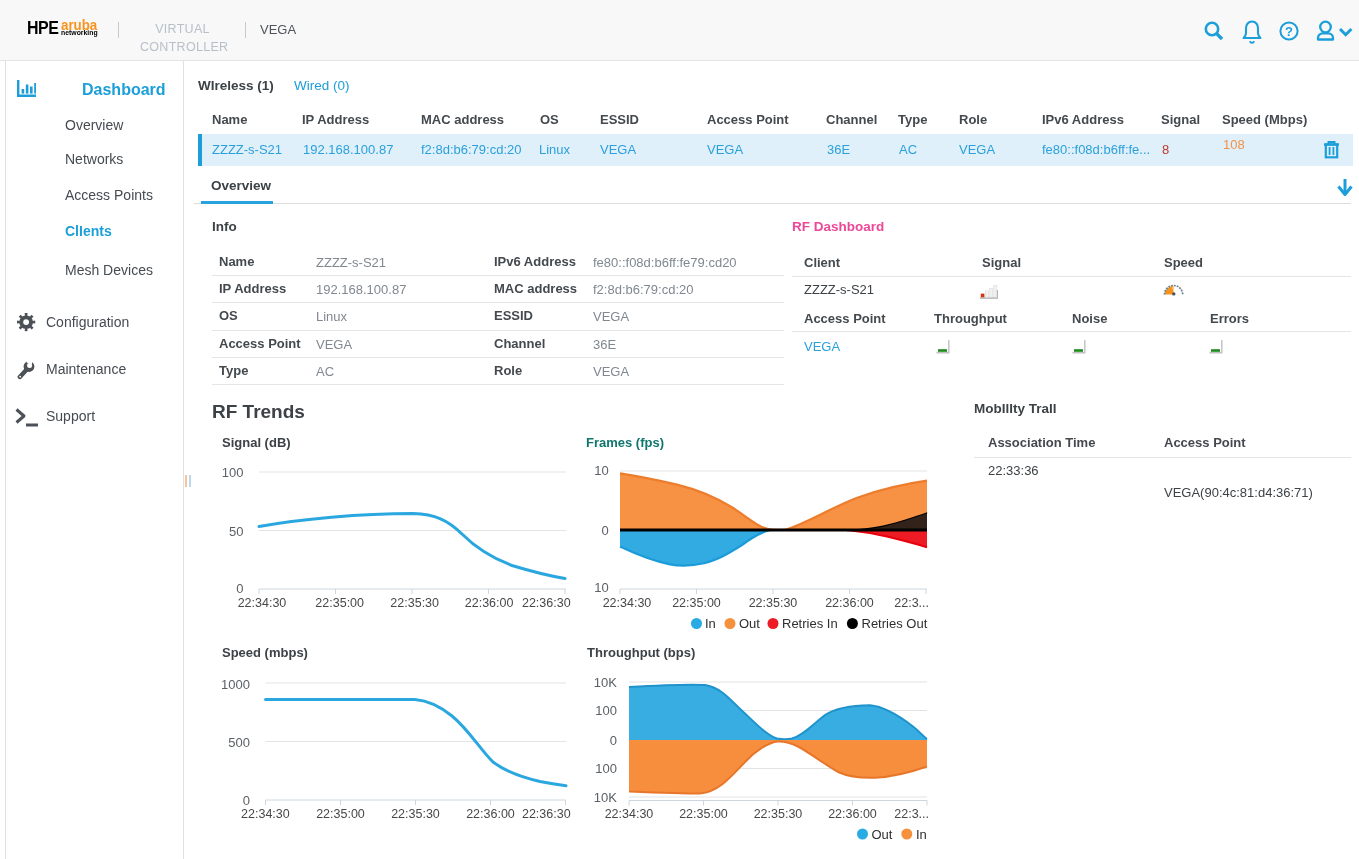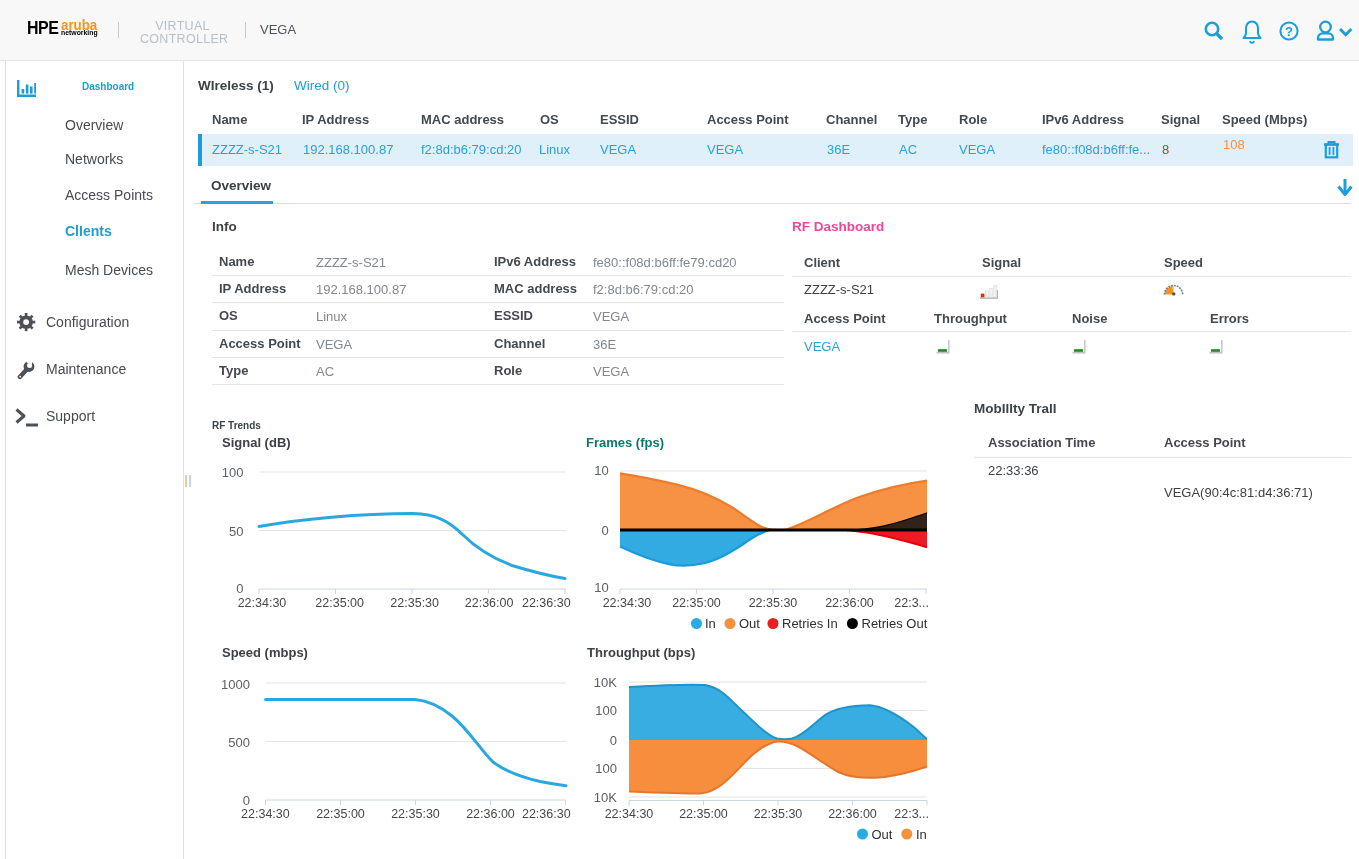--- a/index.html
+++ b/index.html
@@ -13,21 +13,21 @@
 </style>
 </head>
 <body>
 
 <div class="abs" style="left:0;top:0;width:1359px;height:61px;background:#f8f8f8;border-bottom:1px solid #e4e4e4;"></div>
 
 <div class="abs" style="left:27px;top:17px;font-weight:bold;font-size:19px;color:#000;letter-spacing:-0.5px;transform:scaleX(0.84);transform-origin:left;">HPE</div>
 <div class="abs" style="left:61px;top:16.5px;font-weight:bold;font-size:14px;color:#f6921e;transform:scaleX(0.95);transform-origin:left;">aruba</div>
 <div class="abs" style="left:61px;top:28.8px;font-weight:bold;font-size:7px;color:#000;transform:scaleX(0.98);transform-origin:left;">networking</div>
 <div class="abs" style="left:118px;top:22px;width:1px;height:16px;background:#c9c9c9;"></div>
-<div class="abs" style="left:140px;top:20px;width:85px;text-align:center;font-size:12.5px;color:#b7c0c9;letter-spacing:0.3px;line-height:13px;">VIRTUAL<br>CONTROLLER</div>
+<div class="abs" style="left:140px;top:20px;width:85px;text-align:center;font-size:12.5px;color:#b7c0c9;letter-spacing:0.3px;line-height:18px;">VIRTUAL<br>CONTROLLER</div>
 <div class="abs" style="left:245px;top:22px;width:1px;height:16px;background:#c9c9c9;"></div>
 <div class="abs" style="left:260px;top:21.5px;font-size:13px;color:#4f545a;">VEGA</div>
 
 <svg class="abs" style="left:1202px;top:19px;" width="24" height="24" viewBox="0 0 24 24">
   <circle cx="10" cy="10" r="6.2" fill="none" stroke="#1b9ed9" stroke-width="2.6"></circle>
   <line x1="14.6" y1="14.6" x2="20" y2="20" stroke="#1b9ed9" stroke-width="3.4"></line>
 </svg>
 <svg class="abs" style="left:1240px;top:17px;" width="24" height="27" viewBox="0 0 24 27">
   <path d="M12 4.5 C8.3 4.5 6 7.5 6 11.2 L6 16 C6 18.3 4.9 19.8 3.6 21 L20.4 21 C19.1 19.8 18 18.3 18 16 L18 11.2 C18 7.5 15.7 4.5 12 4.5 Z" fill="none" stroke="#1b9ed9" stroke-width="2.1" stroke-linejoin="round"></path>
   <path d="M9.9 24.2 a2.2 2.2 0 0 0 4.2 0" fill="none" stroke="#1b9ed9" stroke-width="2"></path>
@@ -47,21 +47,21 @@
 <div class="abs" style="left:185px;top:475px;width:2px;height:12px;background:#f4c4a0;"></div>
 <div class="abs" style="left:188.5px;top:475px;width:2px;height:12px;background:#bcd8ea;"></div>
 
 <svg class="abs" style="left:17px;top:80px;" width="20" height="17" viewBox="0 0 20 17">
   <path d="M1.2 0 V15.8 H19" fill="none" stroke="#1b9ed9" stroke-width="2.4"></path>
   <rect x="4.6" y="9" width="2.6" height="4.6" fill="#1b9ed9"></rect>
   <rect x="8.8" y="4.5" width="2.6" height="9.1" fill="#1b9ed9"></rect>
   <rect x="13" y="6.5" width="2.6" height="7.1" fill="#1b9ed9"></rect>
   <rect x="17.2" y="3" width="1.8" height="10.6" fill="#1b9ed9"></rect>
 </svg>
-<div class="abs b blue" style="left:46px;top:81px;font-size:10px;padding-left:36px;">Dashboard</div>
+<div class="abs b blue" style="left:46px;top:81px;font-size:16px;padding-left:36px;">Dashboard</div>
 <div class="abs" style="left:65px;top:117px;font-size:14px;color:#454b50;">Overview</div>
 <div class="abs" style="left:65px;top:151px;font-size:14px;color:#454b50;">Networks</div>
 <div class="abs" style="left:65px;top:187px;font-size:14px;color:#454b50;">Access Points</div>
 <div class="abs b" style="left:65px;top:223px;font-size:14px;color:#1b9ed9;">ClIents</div>
 <div class="abs" style="left:65px;top:262px;font-size:14px;color:#454b50;">Mesh Devices</div>
 
 <svg class="abs" style="left:17px;top:313px;" width="19" height="19" viewBox="0 0 20 20">
   <path fill="#4b5156" d="M8.42,2.50L8.02,0.13A9.6,9.6 0 0 1 11.18,0.13L10.78,2.50A7.2,7.2 0 0 1 13.79,3.74L13.79,3.74L15.18,1.79A9.6,9.6 0 0 1 17.41,4.02L15.46,5.41A7.2,7.2 0 0 1 16.70,8.42L16.70,8.42L19.07,8.02A9.6,9.6 0 0 1 19.07,11.18L16.70,10.78A7.2,7.2 0 0 1 15.46,13.79L15.46,13.79L17.41,15.18A9.6,9.6 0 0 1 15.18,17.41L13.79,15.46A7.2,7.2 0 0 1 10.78,16.70L10.78,16.70L11.18,19.07A9.6,9.6 0 0 1 8.02,19.07L8.42,16.70A7.2,7.2 0 0 1 5.41,15.46L5.41,15.46L4.02,17.41A9.6,9.6 0 0 1 1.79,15.18L3.74,13.79A7.2,7.2 0 0 1 2.50,10.78L2.50,10.78L0.13,11.18A9.6,9.6 0 0 1 0.13,8.02L2.50,8.42A7.2,7.2 0 0 1 3.74,5.41L3.74,5.41L1.79,4.02A9.6,9.6 0 0 1 4.02,1.79L5.41,3.74A7.2,7.2 0 0 1 8.42,2.50Z"></path>
   <circle cx="9.6" cy="9.6" r="3.1" fill="#fff"></circle>
 </svg>
@@ -194,21 +194,21 @@
 </svg>
 <svg class="abs" style="left:1072px;top:340px;" width="14" height="14" viewBox="0 0 14 14">
   <path d="M12.8 0 V12.8 H0.5" fill="none" stroke="#c0c0c0" stroke-width="1.4"></path>
   <line x1="2" y1="10.5" x2="11" y2="10.5" stroke="#1e8a1e" stroke-width="2.6"></line>
 </svg>
 <svg class="abs" style="left:1209px;top:340px;" width="14" height="14" viewBox="0 0 14 14">
   <path d="M12.8 0 V12.8 H0.5" fill="none" stroke="#c0c0c0" stroke-width="1.4"></path>
   <line x1="2" y1="10.5" x2="11" y2="10.5" stroke="#1e8a1e" stroke-width="2.6"></line>
 </svg>
 
-<div class="abs b" style="left:212px;top:401px;font-size:10px;color:#3c4246;margin-top:19px;">RF Trends</div>
+<div class="abs b" style="left:212px;top:401px;font-size:19px;color:#3c4246;">RF Trends</div>
 
 <div class="abs b" style="left:974px;top:401px;font-size:13.5px;color:#3c4246;">MobIlIty TraIl</div>
 <div class="abs hdr-lbl" style="left:988px;top:435px;">Association Time</div>
 <div class="abs hdr-lbl" style="left:1164px;top:435px;">Access Point</div>
 <div class="abs" style="left:974px;top:457px;width:377px;height:1px;background:#e5e5e5;"></div>
 <div class="abs" style="left:988px;top:463px;font-size:13px;color:#3c4246;">22:33:36</div>
 <div class="abs" style="left:1164px;top:463px;font-size:13px;color:#3c4246;margin-top:22px;">VEGA(90:4c:81:d4:36:71)</div>
 
 <div class="abs b" style="left:222px;top:435px;font-size:13px;color:#3c4246;">Signal (dB)</div>
 <svg class="abs" style="left:200px;top:455px;" width="400" height="160" viewBox="0 0 400 160">

